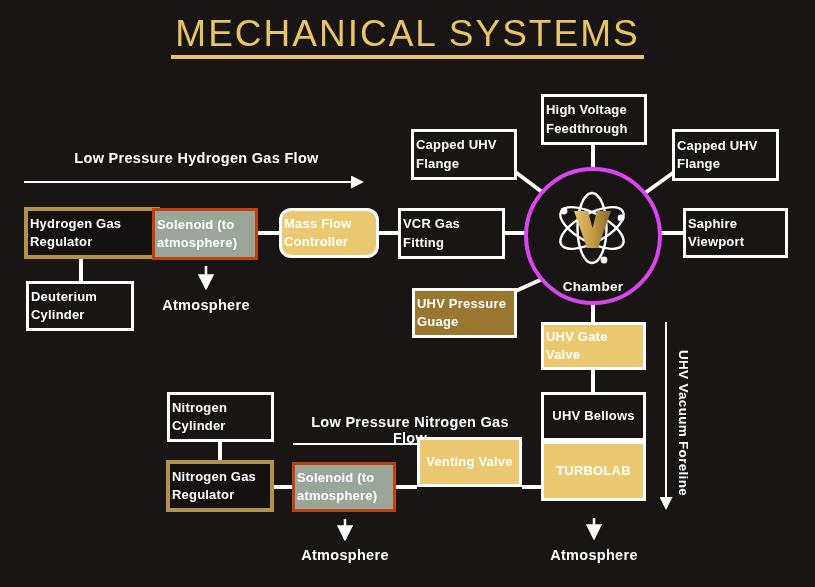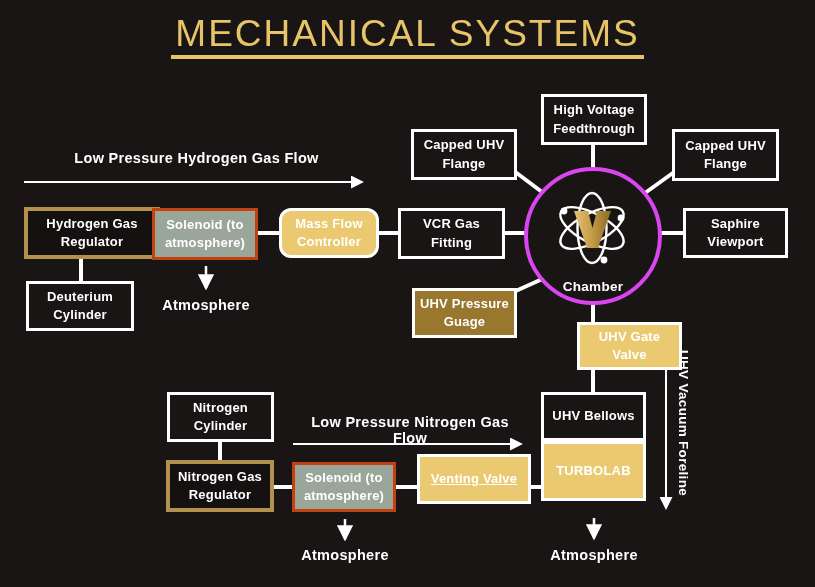--- a/index.html
+++ b/index.html
@@ -18,48 +18,48 @@
     border-bottom:4px solid #e8c468;
     padding:0 4px 0 4px;
     line-height:1.1;
   }
   
   svg.lines{position:absolute;left:0;top:0;z-index:0;}
   
   .node{
     position:absolute;z-index:2;box-sizing:border-box;
     display:flex;align-items:center;justify-content:center;
-    text-align:center;
+    text-align:left;
     font-size:13px;font-weight:700;letter-spacing:.2px;line-height:1.4;
     color:#ffffff;background:#1a1515;
     padding:2px;
   }
   .dark{border:3px solid #ffffff;}
   .tan{border:4px solid #b2914e;background:#151111;}
   .sage{border:3px solid #c2410c;background:#9ba69b;}
   .gold{border:3px solid #ffffff;background:#eac971;}
   .bronze{border:3px solid #ffffff;background:#9a772e;}
 
   .n-flange-left   {left:411px;top:129px;width:106px;height:51px;}
   .n-hv-feed       {left:541px;top:94px; width:106px;height:51px;}
   .n-flange-right  {left:672px;top:129px;width:107px;height:52px;}
   .n-h2-reg        {left:24px; top:207px;width:136px;height:52px;}
   .n-solenoid-h2   {left:152px;top:208px;width:106px;height:52px;}
   .n-mfc           {left:279px;top:208px;width:100px;height:50px;border-radius:12px;}
   .n-vcr           {left:398px;top:208px;width:107px;height:51px;}
   .n-saphire       {left:683px;top:208px;width:105px;height:50px;}
   .n-deuterium     {left:26px; top:281px;width:108px;height:50px;}
   .n-guage         {left:412px;top:288px;width:105px;height:50px;}
-  .n-gate          {left:541px;top:322px;width:105px;height:48px;margin-left:36px;}
+  .n-gate          {left:541px;top:322px;width:105px;height:48px;}
   .n-bellows       {left:541px;top:392px;width:105px;height:49px;}
   .n-turbolab      {left:541px;top:441px;width:105px;height:60px;}
   .n-n2-cyl        {left:167px;top:392px;width:107px;height:50px;}
   .n-n2-reg        {left:166px;top:460px;width:108px;height:52px;}
   .n-solenoid-n2   {left:292px;top:462px;width:104px;height:50px;}
-  .n-venting       {left:417px;top:454px;width:114px;height:50px;text-decoration:underline;}
+  .n-venting       {left:417px;top:437px;width:105px;height:50px;}
 
   
   .chamber{
     position:absolute;z-index:2;box-sizing:border-box;
     left:524px;top:167px;width:138px;height:138px;
     border:4px solid #d946ef;border-radius:50%;
     background:#1a1515;
   }
   .chamber-label{
     position:absolute;left:0;bottom:7px;width:100%;

